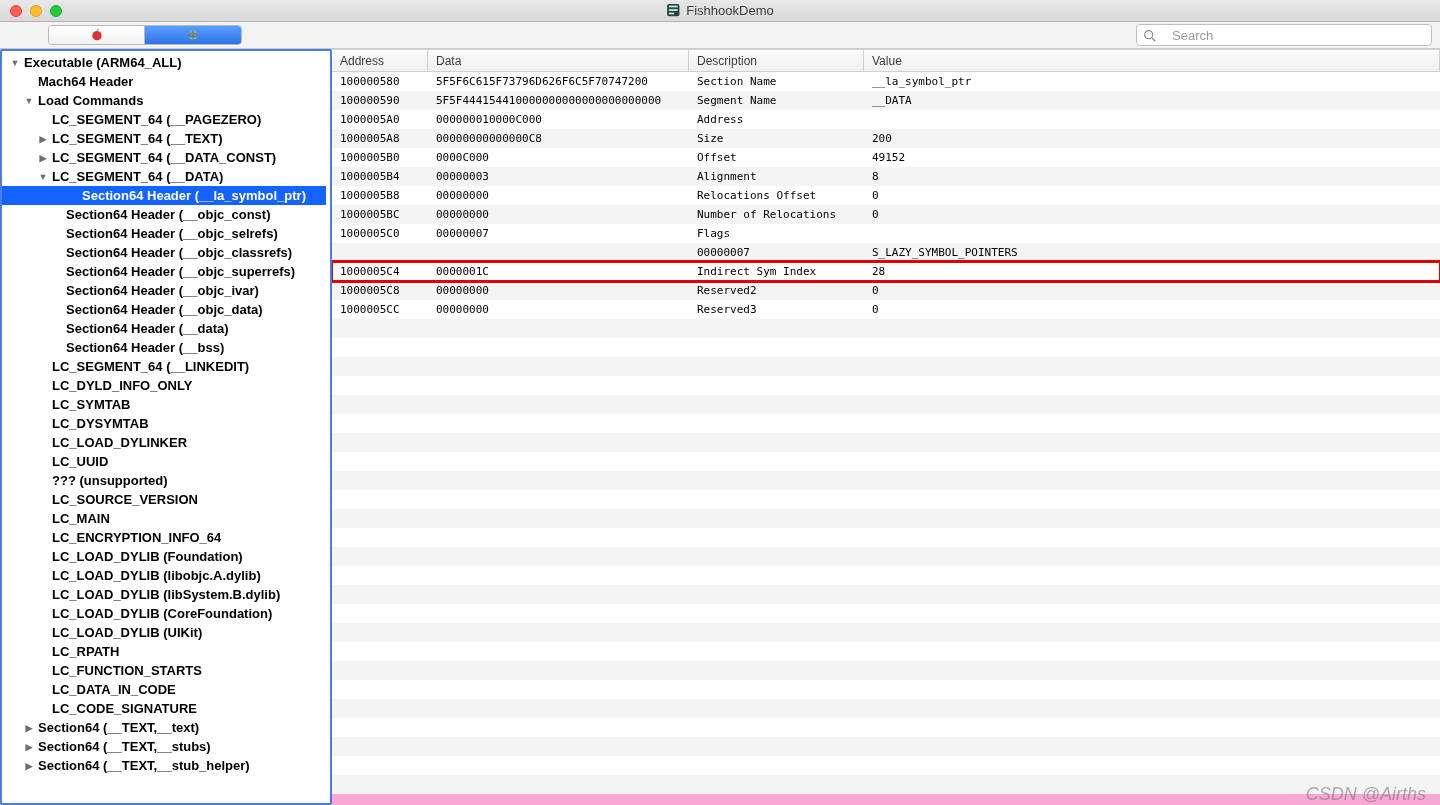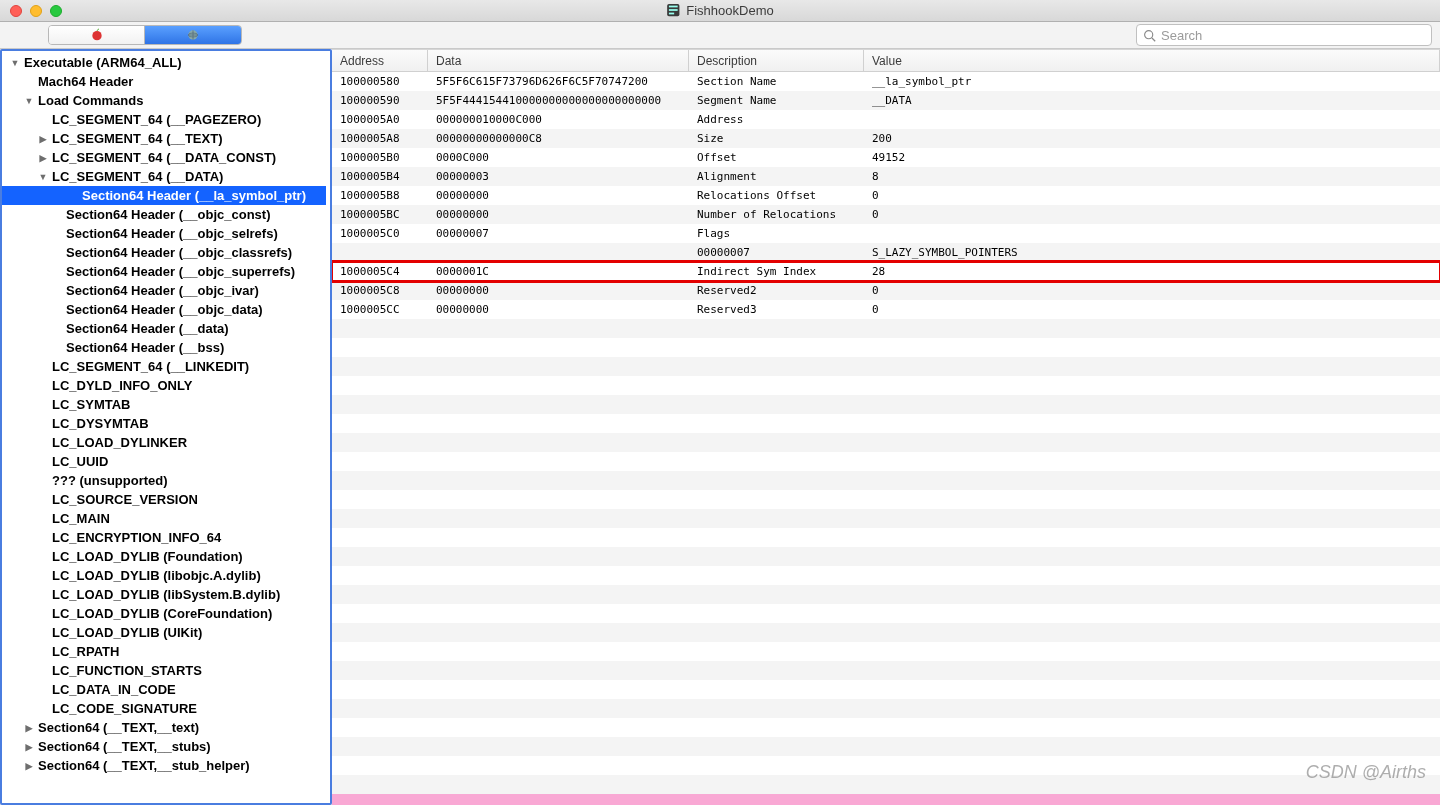--- a/index.html
+++ b/index.html
@@ -60,21 +60,21 @@
 .seg-btn svg { width: 16px; height: 16px; }
 .spacer { flex: 1; }
 .search {
   background: #fff;
   border: 1px solid #c0c0c0;
   border-radius: 4px;
   height: 22px;
   width: 296px;
   display:flex; align-items:center;
   padding: 0 6px;
-  gap: 5px;
+  gap: 16px;
 }
 .search input {
   border:none; outline:none; font-size:13px; flex:1; background:transparent; color:#000;
 }
 .search input::placeholder { color:#9b9b9b; }
 .content {
   display:flex;
   height: calc(100% - 49px);
 }
 .sidebar {
@@ -133,21 +133,21 @@
   align-items:center;
 }
 .grow:nth-child(even) { background:#f4f4f4; }
 .gc { padding: 0 8px; overflow:hidden; text-overflow: ellipsis; white-space: nowrap; }
 .gc.col-desc { font-family: Menlo, Consolas, monospace; }
 .highlight-row { outline: 3px solid #e30000; outline-offset: -1px; position:relative; z-index:2;}
 .stripes { }
 .stripes .grow:nth-child(odd){ background:#fff;}
 .stripes .grow:nth-child(even){ background:#f4f4f4;}
 .watermark {
-  position:absolute; right: 14px; bottom: 22px;
+  position:absolute; right: 14px; bottom: 0;
   color: rgba(120,120,120,0.6);
   font-style: italic;
   font-size: 18px;
   font-family: "Helvetica Neue", Arial, sans-serif;
   pointer-events:none;
 }
 .disc-down::before{ content:"▼"; font-size:9px; }
 .disc-right::before{ content:"▶"; font-size:9px; }
 </style>
 </head>

